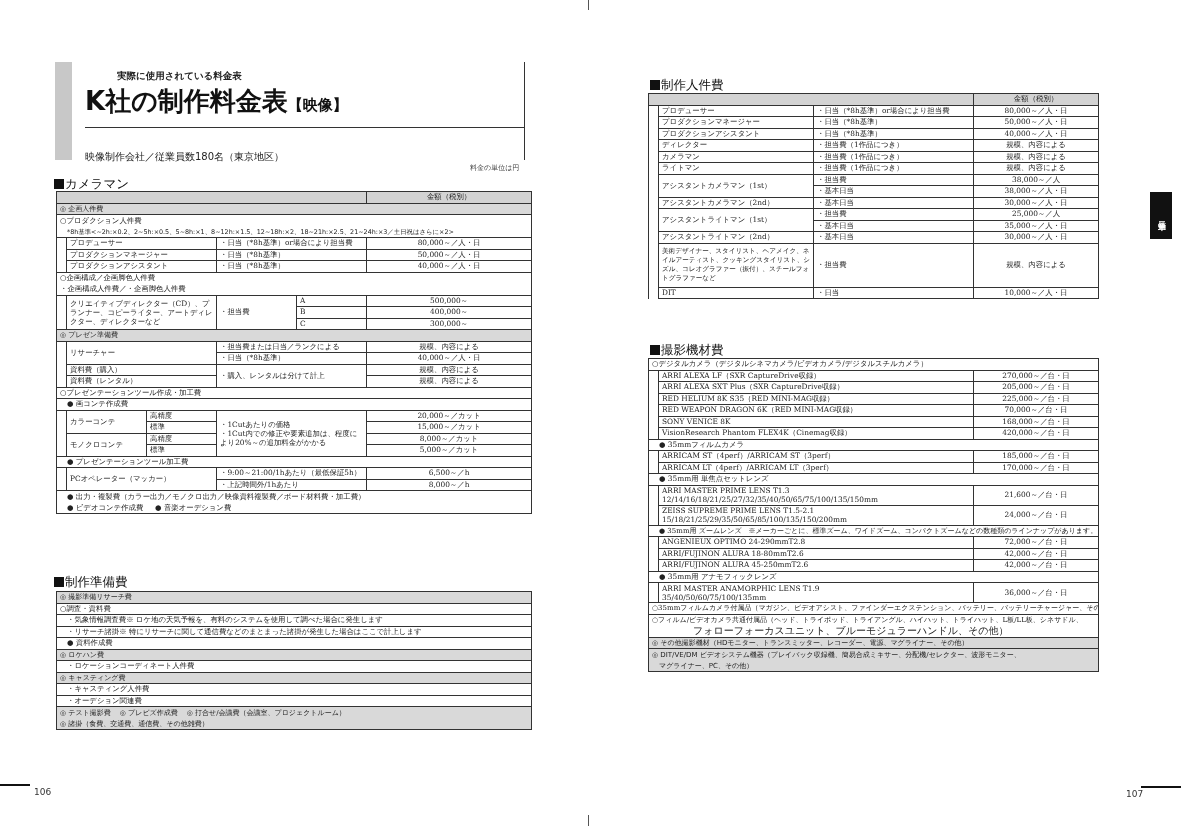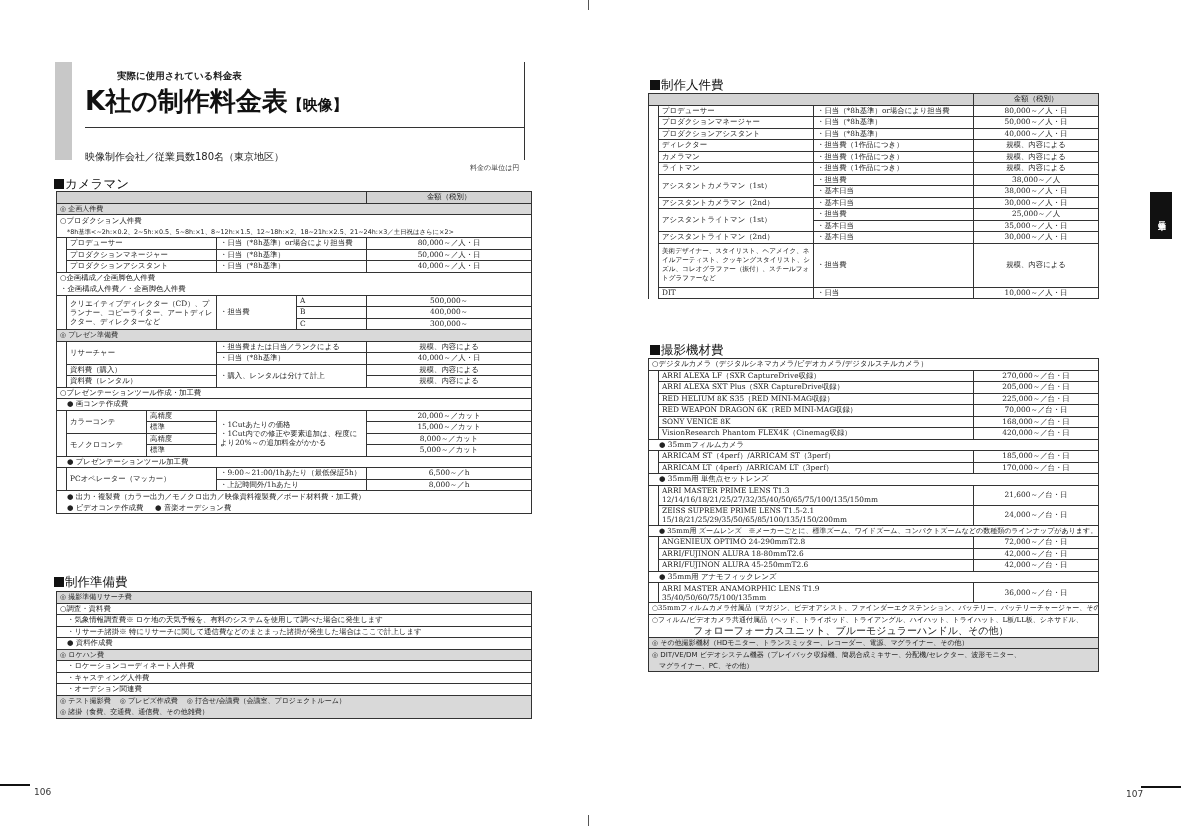--- a/index.html
+++ b/index.html
@@ -213,20 +213,23 @@
   <tr>
         <td class="ind">● 資料作成費</td>
       </tr>
   <tr>
         <td class="band">◎ ロケハン費</td>
       </tr>
   <tr>
         <td class="ind">・ロケーションコーディネート人件費</td>
       </tr>
   <tr>
+        <td class="band">◎ キャスティング費</td>
+      </tr>
+  <tr>
         <td class="ind">・キャスティング人件費</td>
       </tr>
   <tr>
         <td class="ind">・オーデション関連費</td>
       </tr>
   <tr>
         <td class="band" style="border-bottom:none;"><span>◎ テスト撮影費</span>&nbsp;&nbsp;&nbsp;&nbsp;<span>◎ プレビズ作成費</span>&nbsp;&nbsp;&nbsp;&nbsp;<span>◎ 打合せ/会議費（会議室、プロジェクトルーム）</span></td>
       </tr>
   <tr>
         <td class="band" style="border-top:none;">◎ 諸掛（食費、交通費、通信費、その他雑費）</td>

